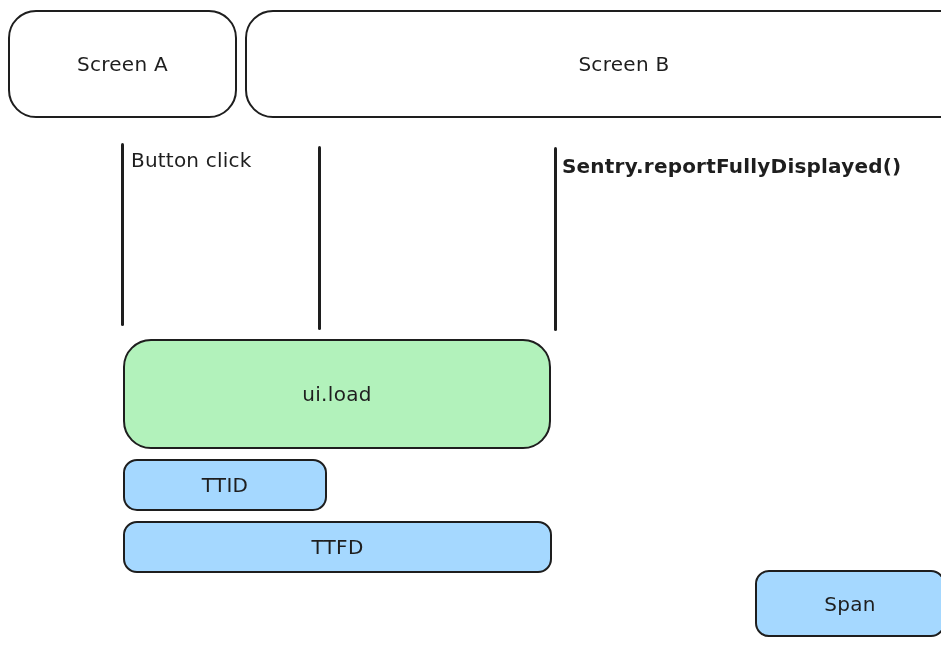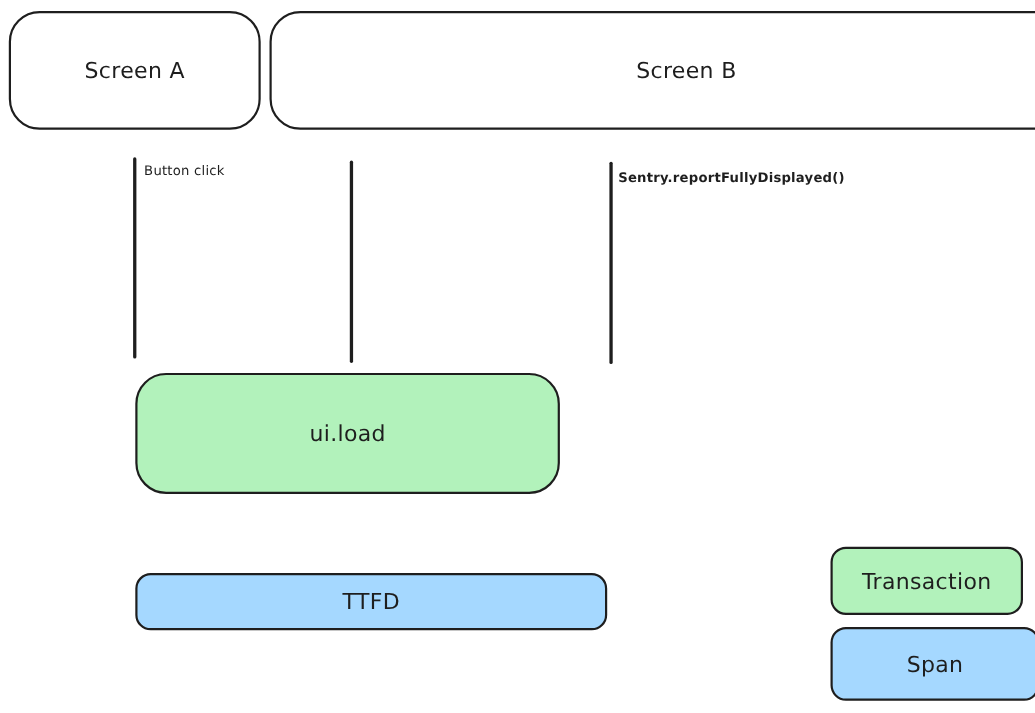--- a/index.html
+++ b/index.html
@@ -43,31 +43,31 @@
     width: 3px;
     background: var(--stroke);
     border-radius: 2px;
   }
   .vline-1 { left: 121px; top: 143px; height: 183px; }
   .vline-2 { left: 318px; top: 146px; height: 184px; }
   .vline-3 { left: 554px; top: 147px; height: 184px; }
 
   .marker-label {
     position: absolute;
-    font-size: 12px;
+    font-size: 20px;
     white-space: nowrap;
     letter-spacing: 0.2px;
   }
   .marker-label-1 { left: 131px; top: 148px; }
   .marker-label-2 { left: 328px; top: 153px; }
   .marker-label-3 { left: 562px; top: 154px; font-weight: bold; }
 
   
   .bar-uiload {
-    left: 123px; top: 339px; width: 386px; height: 110px;
+    left: 123px; top: 339px; width: 428px; height: 110px;
     border-radius: 28px;
     background: var(--green);
   }
   
   .bar-uiload::before {
     content: "";
     position: absolute;
     left: 30px; right: 30px; top: -7px; height: 18px;
     background: var(--green);
     border-radius: 10px;
@@ -112,24 +112,24 @@
   <div class="marker-label marker-label-1">Button click</div>
 
   <div class="vline vline-2"></div>
 
   <div class="vline vline-3"></div>
   <div class="marker-label marker-label-3">Sentry.reportFullyDisplayed()</div>
 
   <div class="shape bar-uiload">
     <span>ui.load</span>
   </div>
+  <div class="shape bar-ttid">
+    <span>TTID</span>
+  </div>
   <div class="shape bar-ttfd">
     <span>TTFD</span>
   </div>
 
-  <div class="shape legend-transaction">
-    <span>Transaction</span>
-  </div>
   <div class="shape legend-span">
     <span>Span</span>
   </div>
 
 </div>
 
 </body></html>

